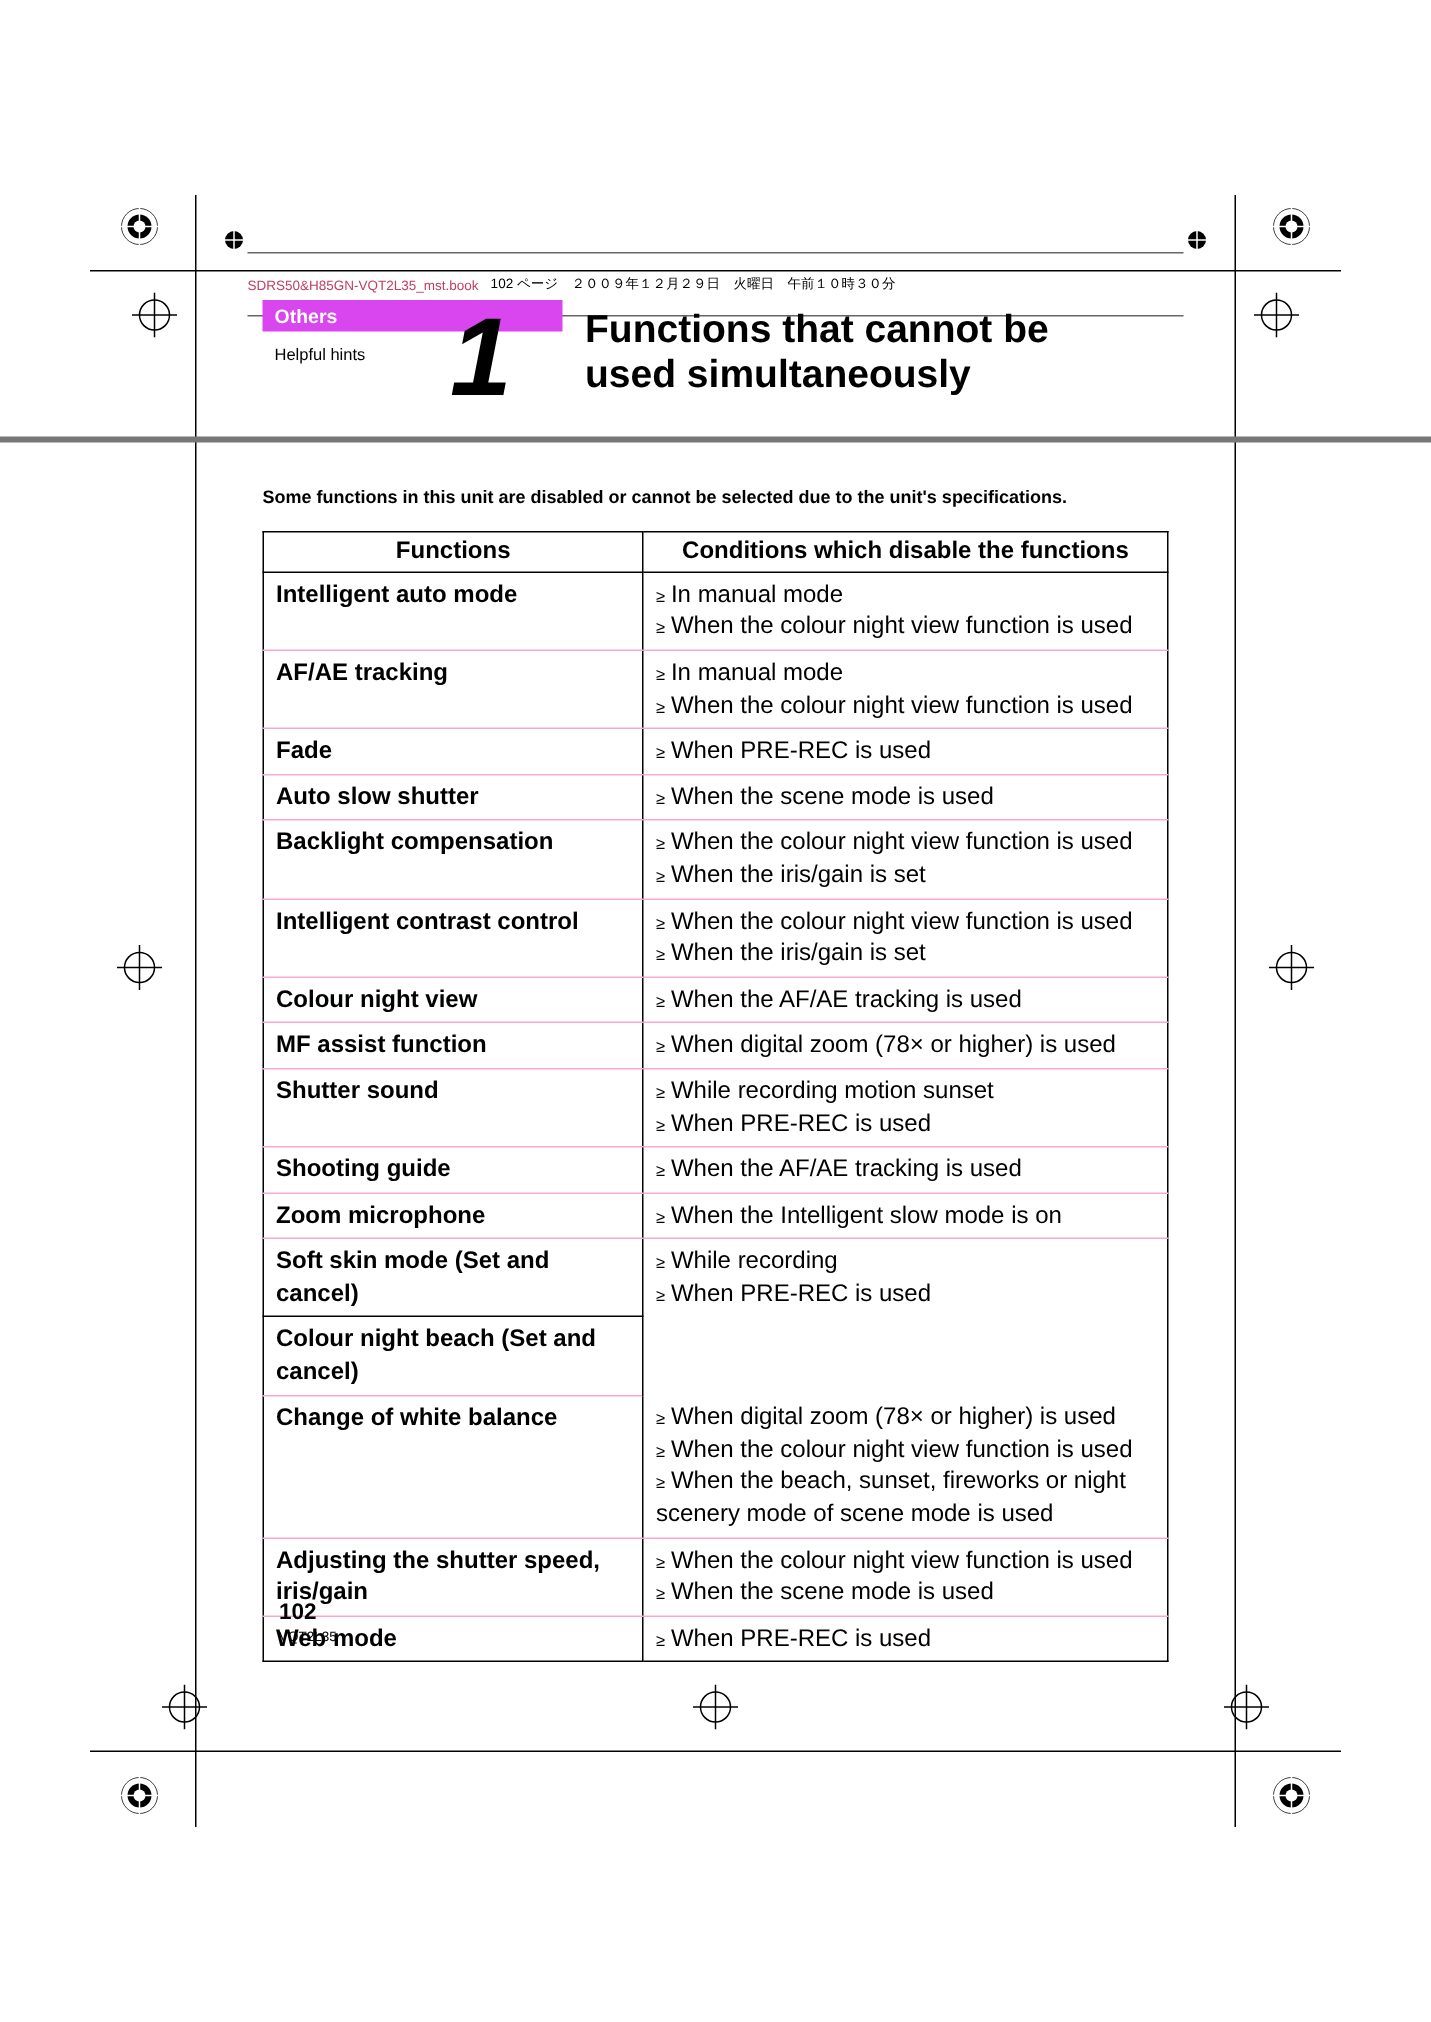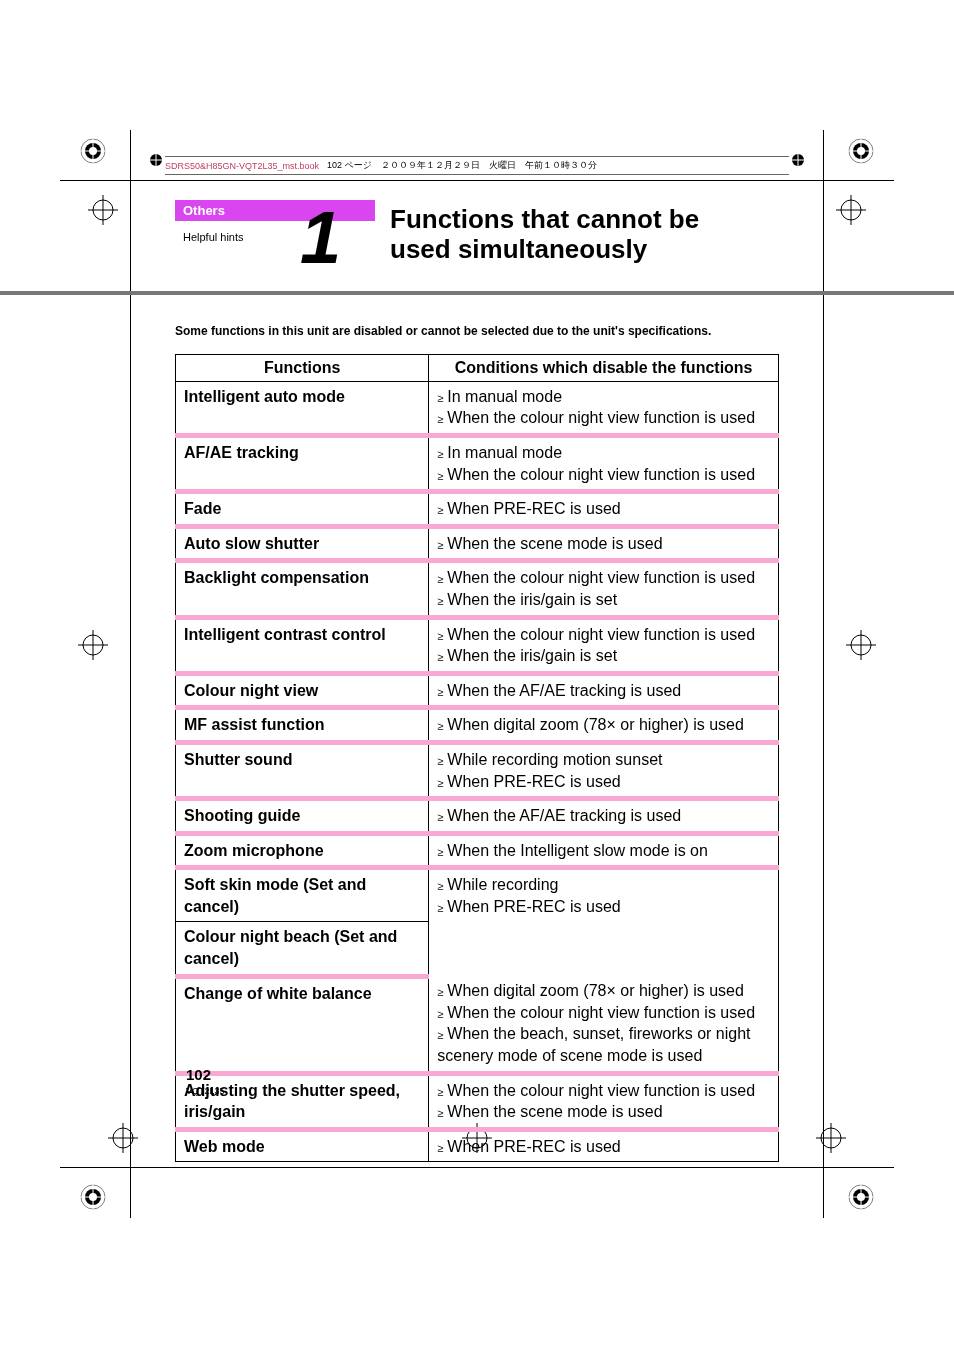--- a/index.html
+++ b/index.html
@@ -28,30 +28,30 @@
       width: 1px;
       background: #000;
     }
     .crop-line-h {
       position: absolute;
       height: 1px;
       background: #000;
     }
     .header-line {
       position: absolute;
-      top: 156px;
+      top: 168px;
       left: 165px;
       right: 165px;
       display: flex;
       align-items: center;
       font-size: 9px;
       color: #000;
       border-top: 0.5px solid #666;
       border-bottom: 0.5px solid #666;
-      padding: 2px 0;
+      padding: 14px 0;
     }
     .header-filename {
       color: #c04060;
     }
     .header-rest {
       margin-left: 8px;
     }
     .reg-small {
       position: absolute;
       width: 16px;
@@ -121,21 +121,21 @@
     }
     th {
       border: 1.5px solid #000;
       padding: 4px 8px;
       text-align: center;
       font-weight: bold;
     }
     td {
       border-left: 1.5px solid #000;
       border-right: 1.5px solid #000;
-      border-bottom: 5px solid #f9a8d4;
+      border-bottom: 1px solid #f9a8d4;
       padding: 4px 8px;
       vertical-align: top;
       line-height: 1.35;
     }
     tr:last-child td {
       border-bottom: 1.5px solid #000;
     }
     td.func {
       font-weight: bold;
       width: 42%;

